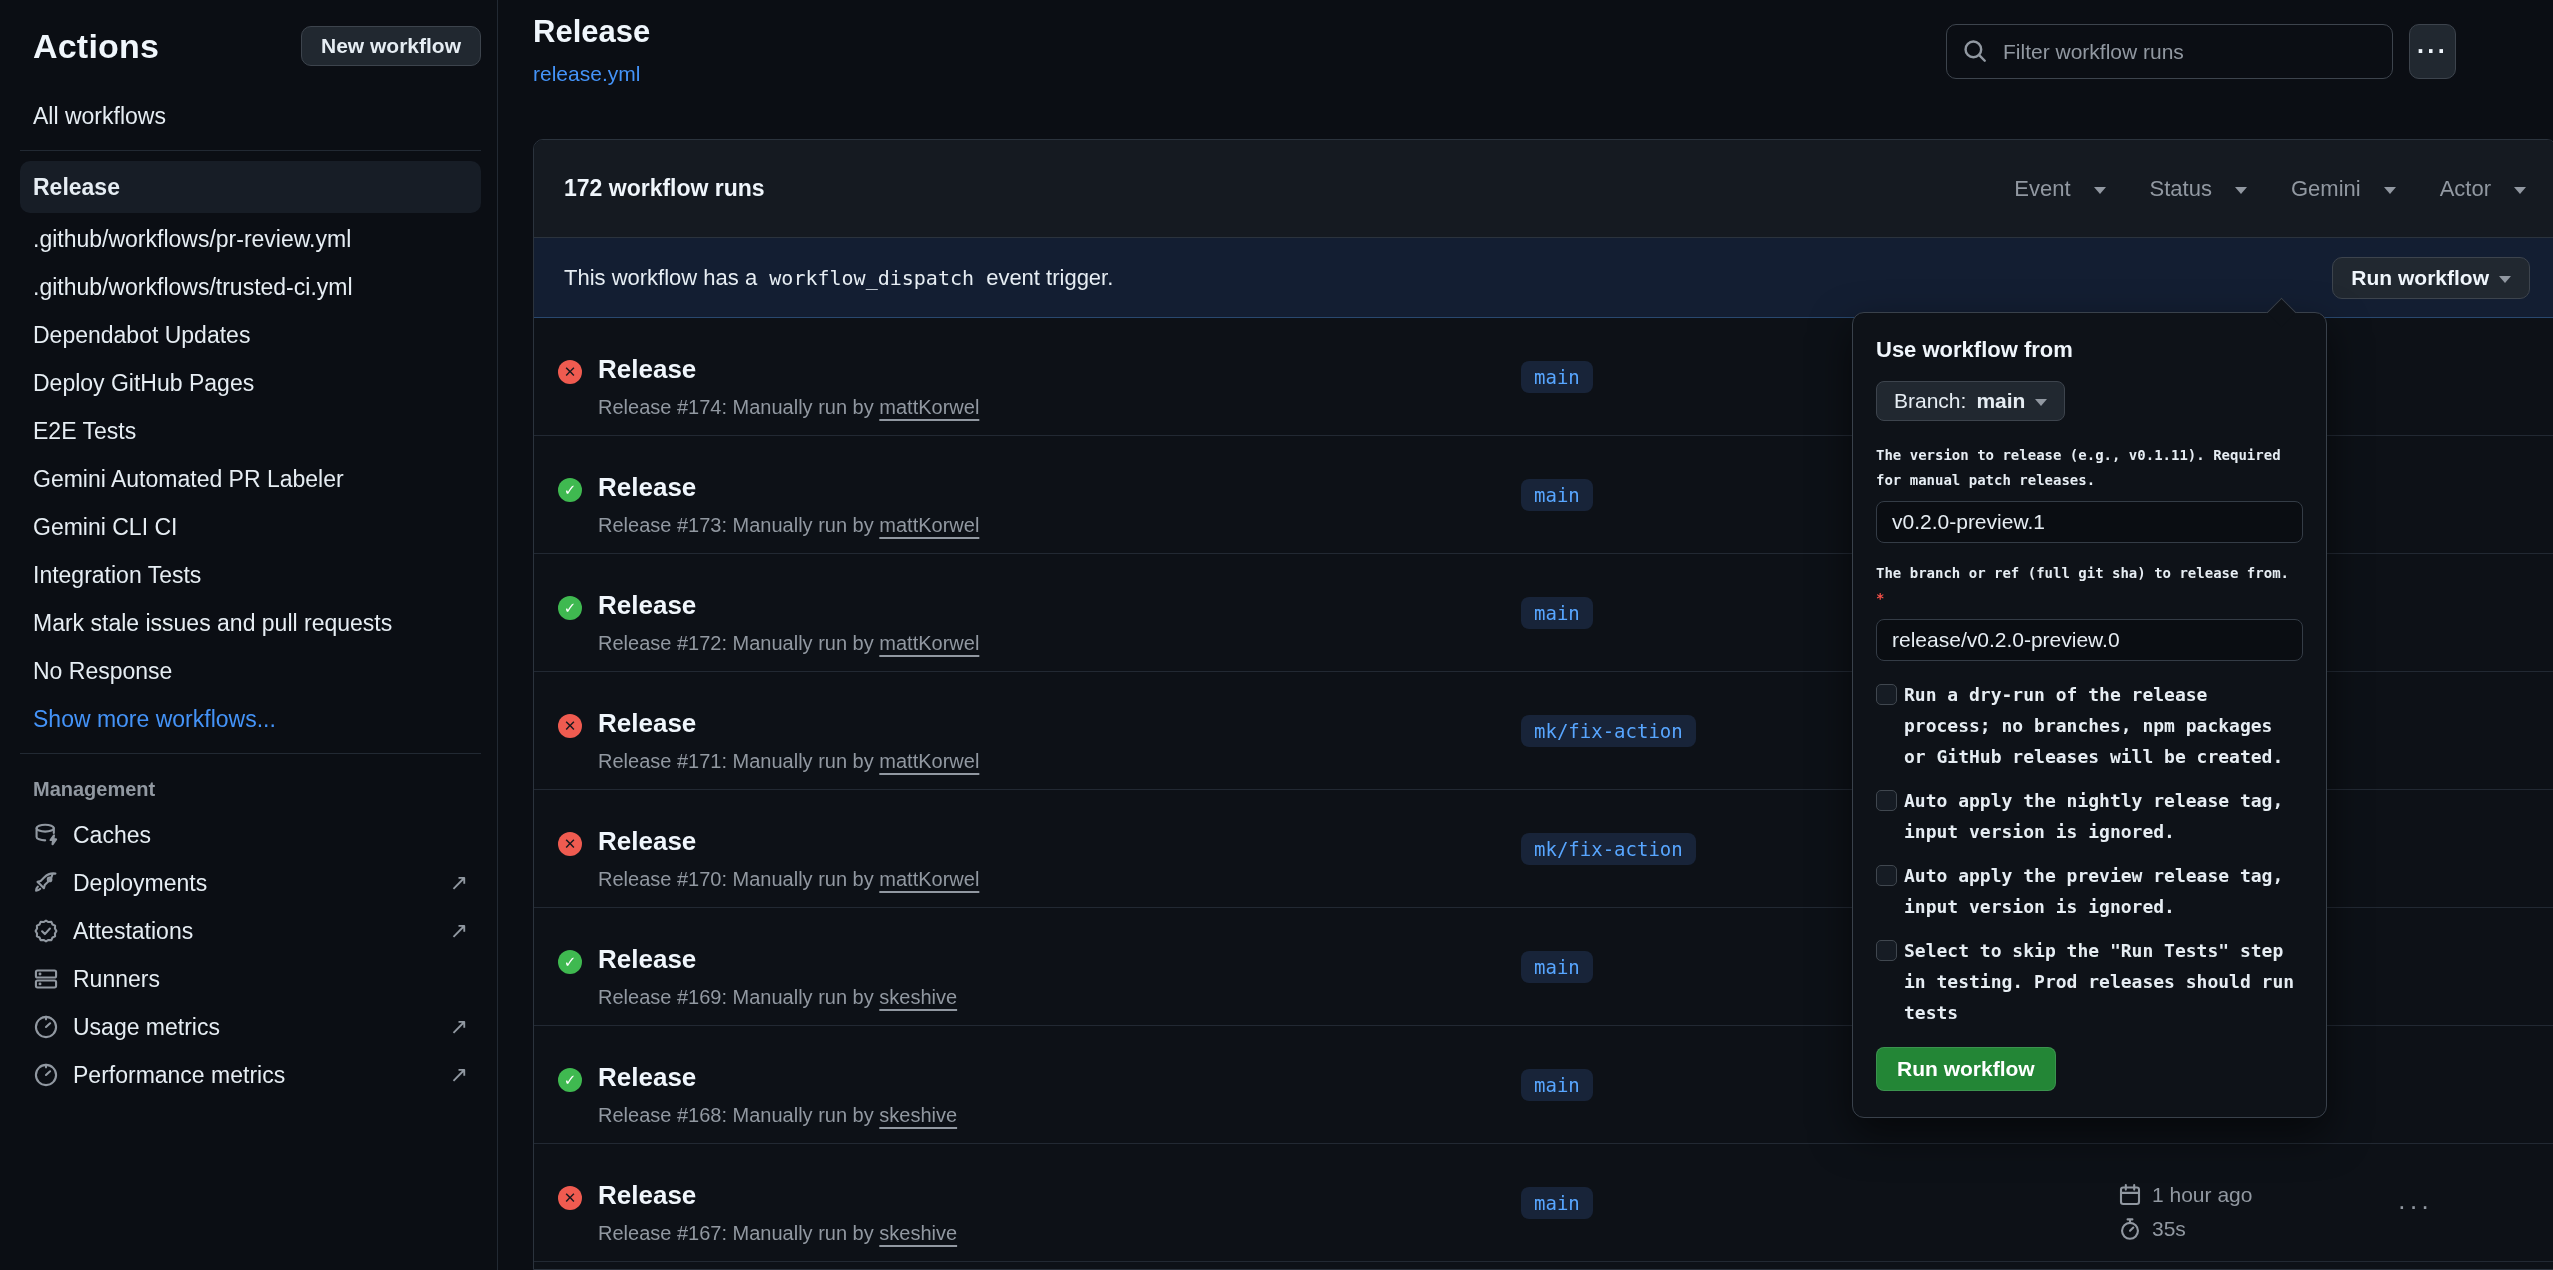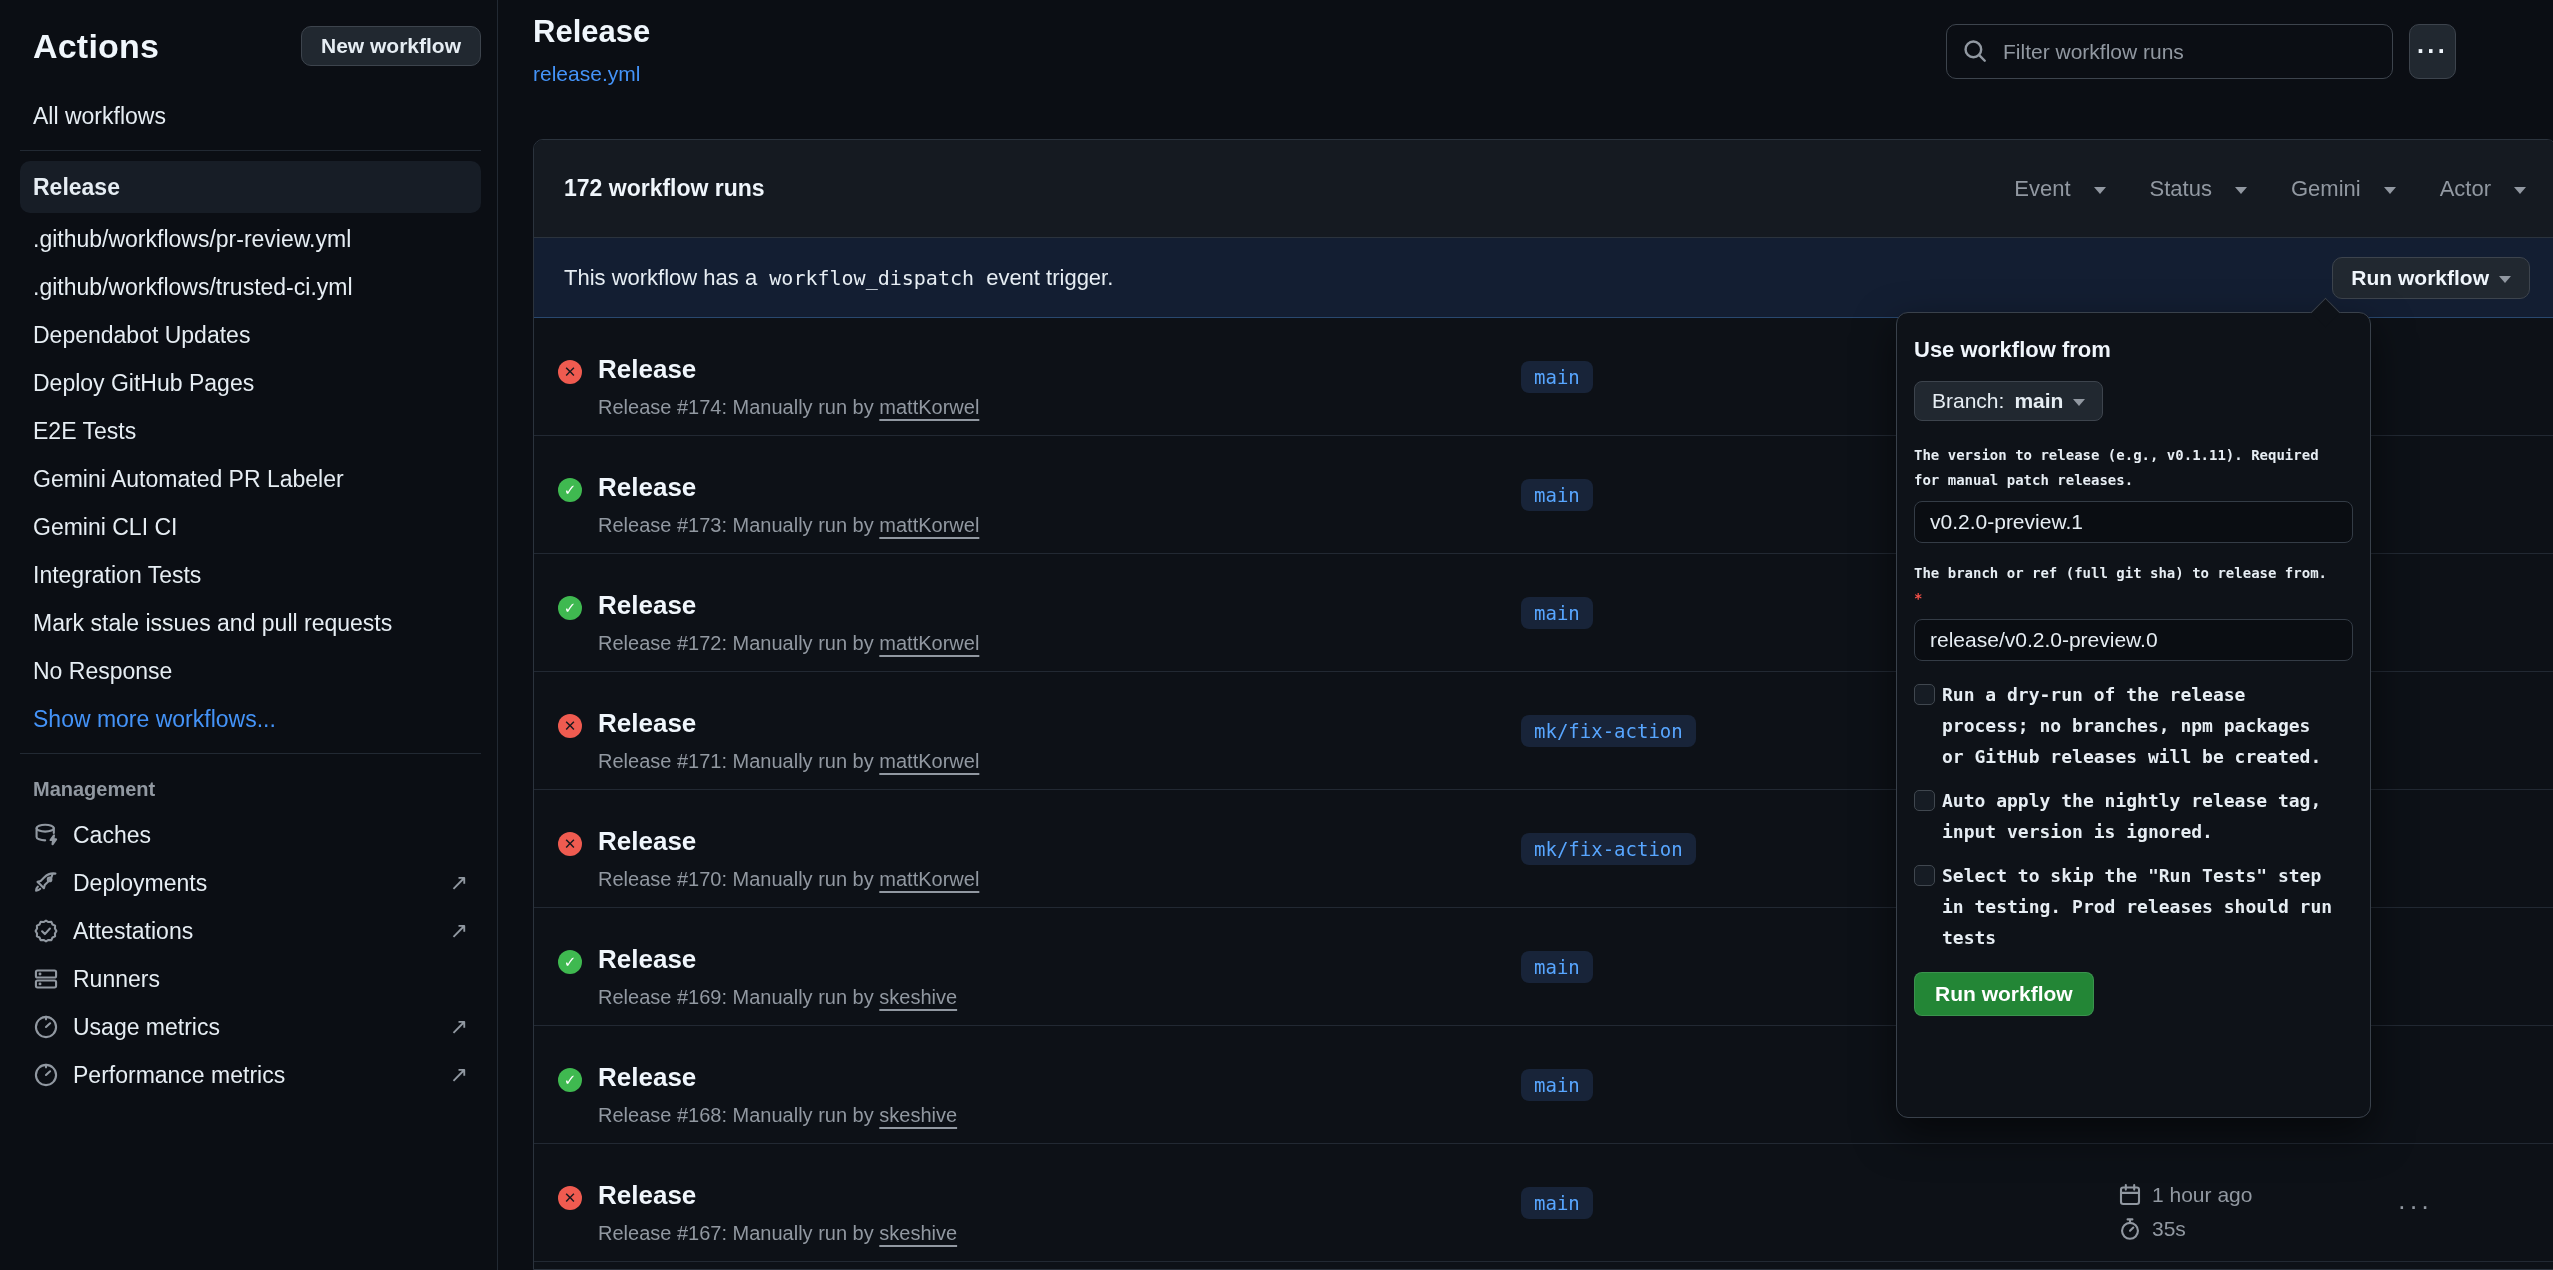--- a/index.html
+++ b/index.html
@@ -105,24 +105,24 @@
     font-size:19px;color:var(--badge-text);background:var(--badge-bg);
     padding:5px 13px;border-radius:8px;cursor:pointer;white-space:nowrap;
   }
   .run-meta{position:absolute;left:1584px;top:34px;font-size:21px;color:var(--muted);line-height:34px;}
   .meta-line{display:flex;align-items:center;gap:10px;}
   .meta-line svg{width:24px;height:24px;flex:none;}
   .row-kebab{position:absolute;left:1845px;top:44px;width:72px;height:36px;background:none;border:none;color:var(--muted);font-size:26px;letter-spacing:3px;cursor:pointer;text-align:center;}
 
   
   .run-panel{
-    position:absolute;left:1896px;top:312px;width:475px;height:806px;z-index:40;
+    position:absolute;left:1852px;top:312px;width:475px;height:806px;z-index:40;
     background:var(--panel-bg);border:1px solid #39414b;border-radius:12px;
     box-shadow:0 16px 40px rgba(0,0,0,.55);
-    padding:24px 17px 20px;
+    padding:24px 23px 20px;
   }
   .run-panel::before{
     content:"";position:absolute;top:-11px;right:34px;width:20px;height:20px;
     background:var(--panel-bg);border-left:1px solid #39414b;border-top:1px solid #39414b;
     transform:rotate(45deg);
   }
   .panel-title{font-size:22px;font-weight:700;color:var(--text-bright);margin-bottom:18px;}
   .branch-select-btn{height:40px;padding:0 17px;border-radius:8px;margin-bottom:22px;font-weight:400;font-size:21px;}
   .branch-select-btn b{font-weight:700;}
   .branch-select-btn .caret{border-top-color:var(--muted);}
@@ -439,20 +439,24 @@
       <div class="cb-row">
         <span class="checkbox"></span>
         <label class="cb-text mono">Run a dry-run of the release process; no branches, npm packages or GitHub releases will be created.</label>
       </div>
 
       <div class="cb-row">
         <span class="checkbox"></span>
         <label class="cb-text mono">Auto apply the nightly release tag, input version is ignored.</label>
       </div>
 
+      <div class="cb-row">
+        <span class="checkbox"></span>
+        <label class="cb-text mono">Auto apply the preview release tag, input version is ignored.</label>
+      </div>
 
       <div class="cb-row">
         <span class="checkbox"></span>
         <label class="cb-text mono">Select to skip the "Run Tests" step in testing. Prod releases should run tests</label>
       </div>
 
   </div>
 
   <button class="panel-run-btn">Run workflow</button>
 </div>

